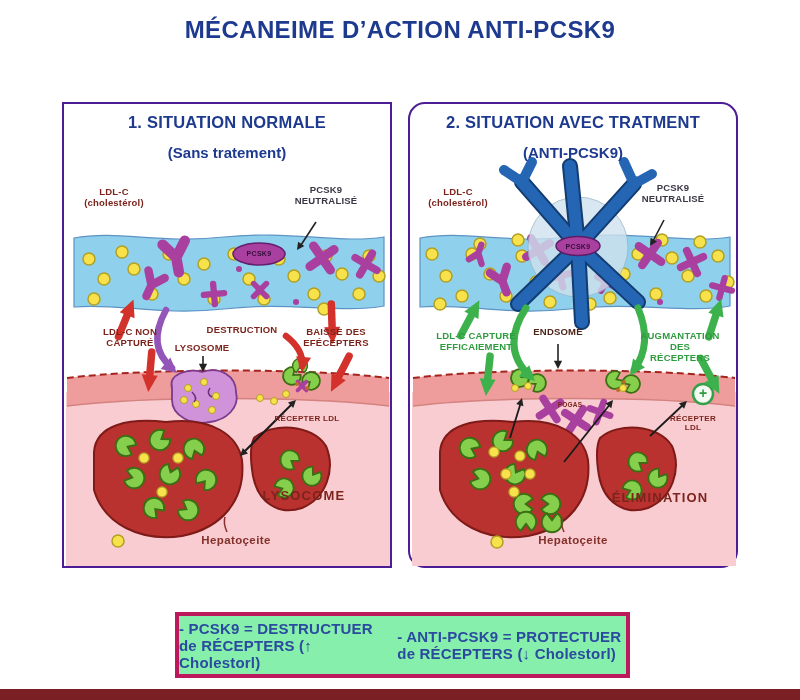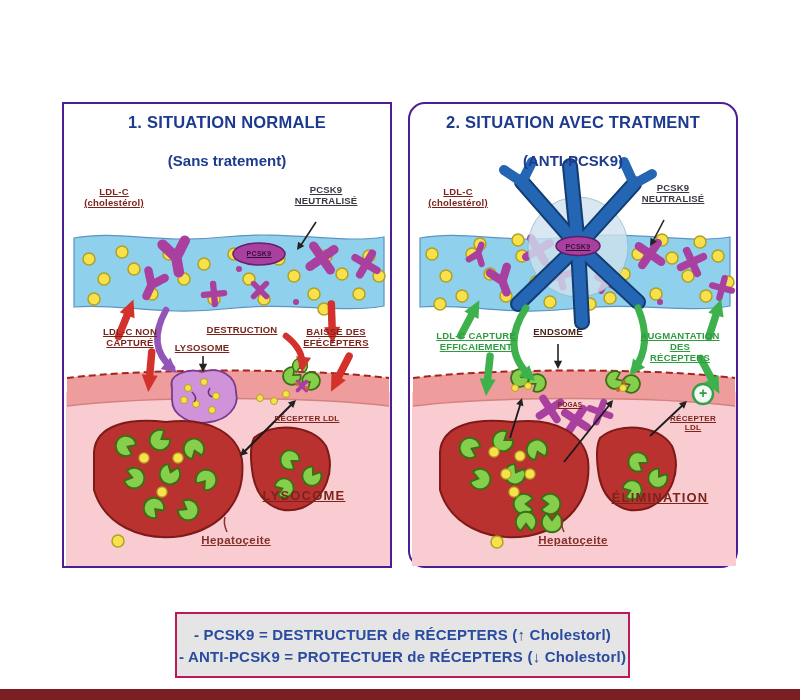--- a/index.html
+++ b/index.html
@@ -4,34 +4,34 @@
 <style>
   html,body{margin:0;padding:0;background:#fff;}
   .stage{position:relative;width:800px;height:700px;background:#ffffff;overflow:hidden;
          font-family:"Liberation Sans",sans-serif;}
   .title{position:absolute;top:16px;left:0;right:0;text-align:center;
          font-size:24px;font-weight:bold;color:#1d3a8f;letter-spacing:.4px;}
   .panel{position:absolute;top:102px;width:330px;height:466px;border:2px solid #4c1d95;background:#fff;box-sizing:border-box;}
   #panel1{left:62px;} #panel2{left:408px;border-radius:17px;}
   .phead{position:absolute;top:9px;left:2px;right:2px;text-align:center;color:#1d3a8f;font-weight:bold;z-index:5;}
   .phead .h1{font-size:16.5px;letter-spacing:.2px;}
-  .phead .h2{font-size:15px;margin-top:20px;}
+  .phead .h2{font-size:15px;margin-top:12px;}
   .art{position:absolute;left:0;top:0;width:326px;height:462px;z-index:1;}
   .lbl{position:absolute;transform:translateX(-50%);white-space:pre-line;text-align:center;
-       font-weight:bold;color:#7c241c;line-height:1.18;letter-spacing:.2px;z-index:6;font-size:9.5px;text-decoration:underline;}
+       font-weight:bold;color:#7c241c;line-height:1.18;letter-spacing:.2px;z-index:6;font-size:9.5px;}
   .green{color:#2e9b3f;}
   .dark{color:#3a3644;}
   .tiny{font-size:7px;letter-spacing:.3px;color:#33103a;}
   .micro{font-size:6.5px;}
   .wide{letter-spacing:1.2px;font-size:13px;}
   .hep{font-size:11.5px;letter-spacing:.4px;color:#83302a;}
   .rec{font-size:8px;letter-spacing:.3px;}
   .plus{position:absolute;transform:translateX(-50%);color:#2e9b3f;font-size:14px;font-weight:bold;z-index:6;}
-  .legend{position:absolute;left:175px;top:612px;width:455px;height:66px;border:2px solid #be185d;
-          background:#e5e5e5;display:flex;flex-direction:column;justify-content:center;align-items:center;
+  .legend{position:absolute;left:175px;top:612px;width:455px;height:66px;border:4px solid #be185d;
+          background:#86efac;display:flex;flex-direction:row;justify-content:center;align-items:center;
           gap:5px;box-sizing:border-box;}
   .legend div{font-size:15px;font-weight:bold;color:#2a4b9e;letter-spacing:.2px;}
   .footer{position:absolute;left:0;right:0;bottom:0;height:11px;background:#7a2025;}
 </style>
 </head>
 <body>
 
 <div class="stage">
 
   <svg width="0" height="0" style="position:absolute" aria-hidden="true">
@@ -54,20 +54,21 @@
       <g id="sym-arrow">
           <path d="M0,20 L0,-4" stroke="currentColor" stroke-width="7.5" stroke-linecap="round"></path>
           <polygon points="-8,-3 8,-3 0,-20" fill="currentColor"></polygon>
         </g>
       <g id="sym-head">
           <polygon points="-7.5,15 7.5,15 0,0" fill="currentColor"></polygon>
         </g>
     </defs>
   </svg>
 
+  <div class="title">MÉCANEIME D’ACTION ANTI-PCSK9</div>
 
   <div class="panel" id="panel1">
     <div class="phead">
       <div class="h1">1. SITUATION NORMALE</div>
       <div class="h2">(Sans tratement)</div>
     </div>
 
     <svg class="art" viewBox="0 0 326 462">
       <rect x="2" y="288" width="324" height="174" fill="#f8ccd1"></rect>
       <g>

